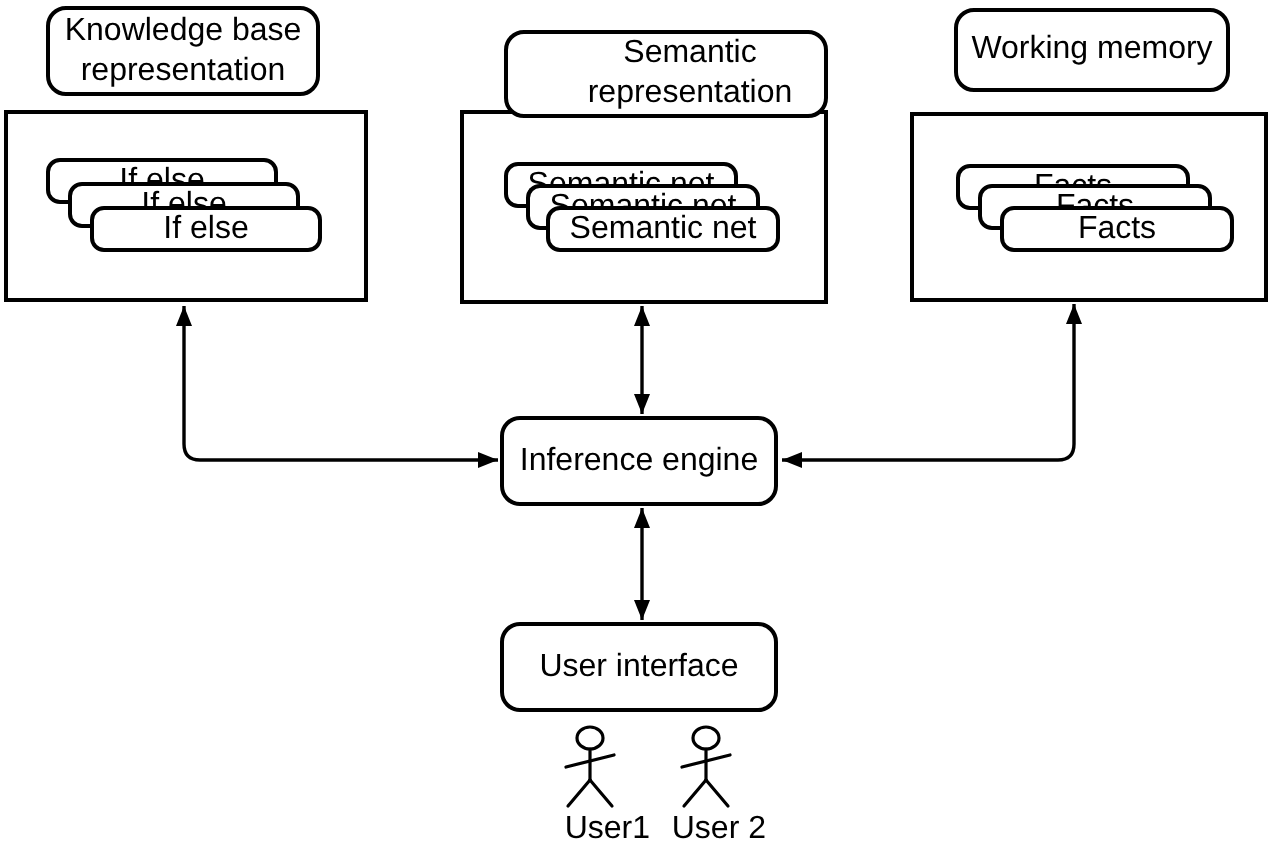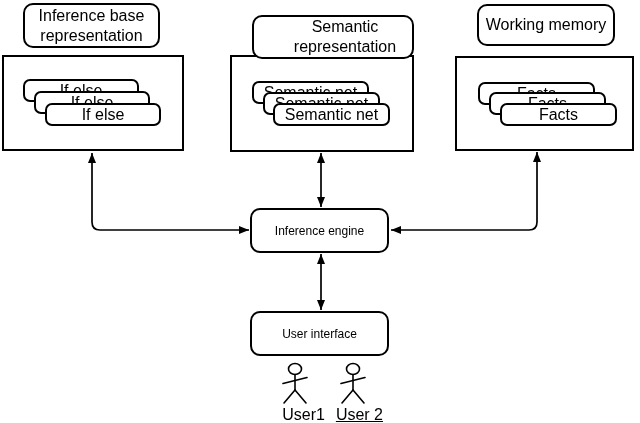--- a/index.html
+++ b/index.html
@@ -17,21 +17,21 @@
   }
   .container-box{border:2px solid #000;background:#fff;z-index:1;}
   .card{
     border:2px solid #000;border-radius:7px;background:#fff;
     display:flex;align-items:center;justify-content:center;
     font-size:16px;z-index:2;
   }
   .node{
     border:2px solid #000;border-radius:10px;background:#fff;
     display:flex;align-items:center;justify-content:center;
-    text-align:center;font-size:12px;z-index:4;
+    text-align:center;font-size:16px;z-index:4;
   }
   .user-label{
     font-size:16px;text-align:right;z-index:4;line-height:17px;
   }
 </style>
 </head>
 <body>
 
 <div class="stage">
 
@@ -98,36 +98,36 @@
     <span>Facts</span>
   </div>
   <div class="abs card" style="left:489px;top:92px;width:117px;height:23px;">
     <span>Facts</span>
   </div>
   <div class="abs card" style="left:500px;top:103px;width:117px;height:23px;">
     <span>Facts</span>
   </div>
 
   <div class="abs titlebox" style="left:23px;top:3px;width:137px;height:45px;">
-    <span>Inference base representation</span>
+    <span>Knowledge base representation</span>
   </div>
   <div class="abs titlebox" style="left:252px;top:15px;width:162px;height:44px;padding-left:24px;">
     <span>Semantic representation</span>
   </div>
   <div class="abs titlebox" style="left:477px;top:4px;width:138px;height:42px;">
     <span>Working memory</span>
   </div>
 
   <div class="abs node" style="left:250px;top:208px;width:139px;height:45px;">
     <span>Inference engine</span>
   </div>
   <div class="abs node" style="left:250px;top:311px;width:139px;height:45px;text-align:right;">
     <span>User interface</span>
   </div>
 
   <div class="abs user-label" style="left:265px;top:406px;width:60px;">
     <span>User1</span>
   </div>
-  <div class="abs user-label" style="left:323px;top:406px;width:60px;text-decoration:underline;">
+  <div class="abs user-label" style="left:323px;top:406px;width:60px;">
     <span>User 2</span>
   </div>
 
 </div>
 
 </body></html>

